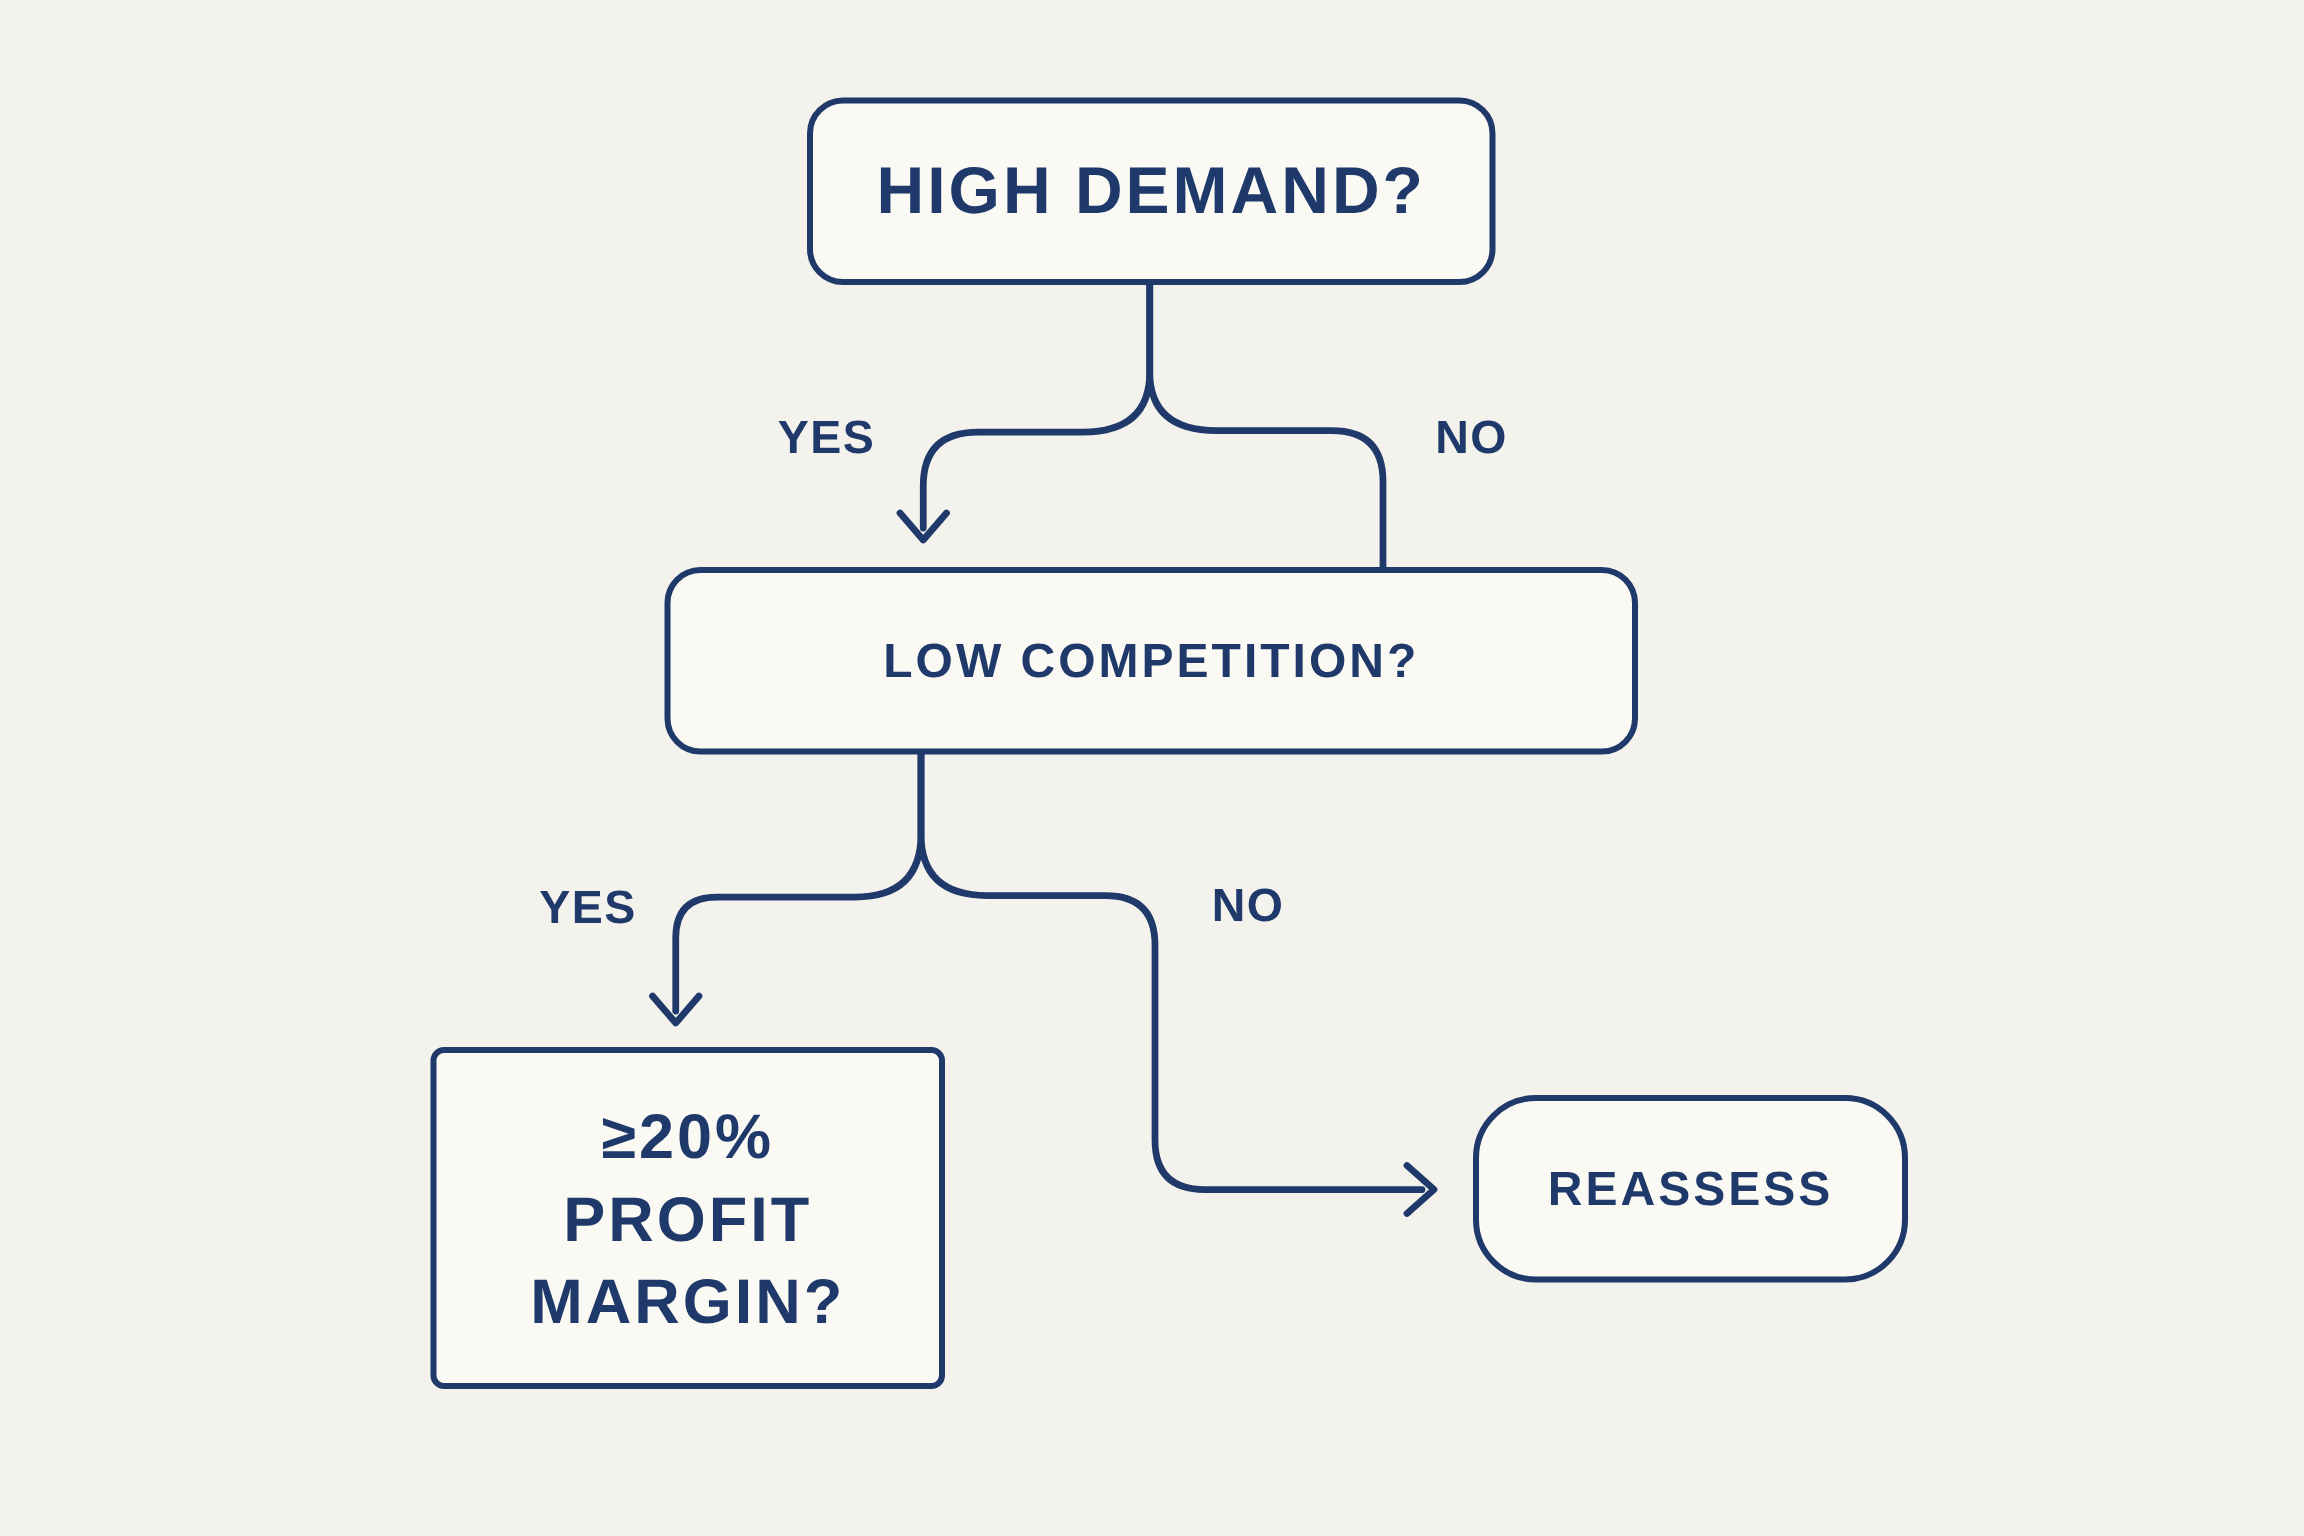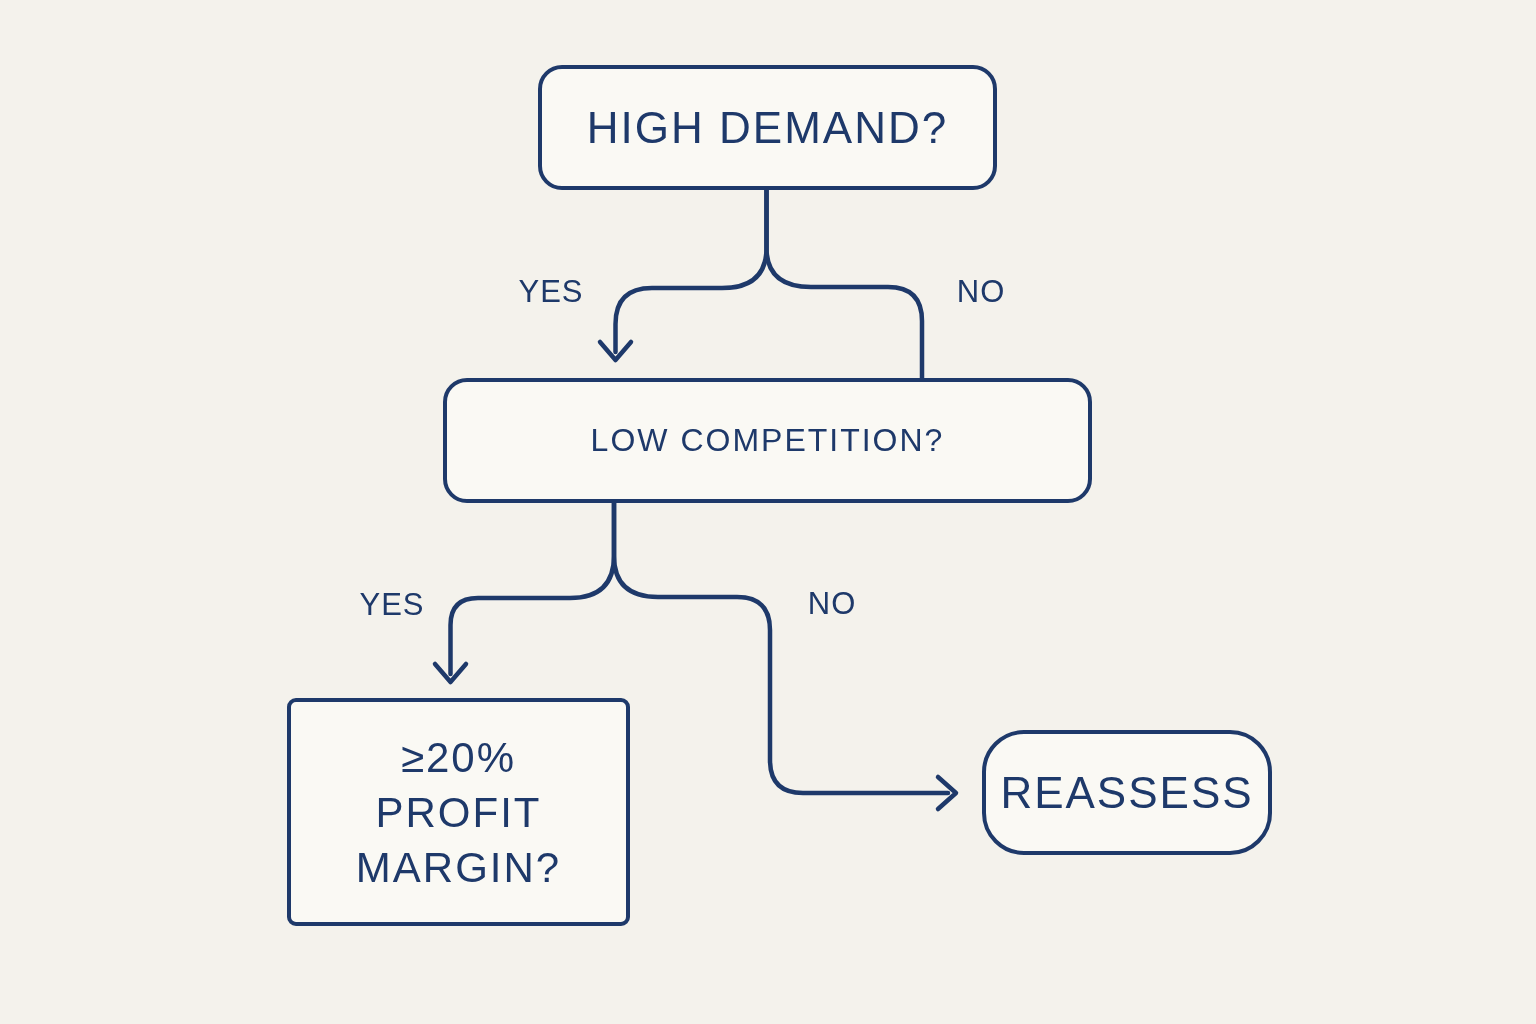--- a/index.html
+++ b/index.html
@@ -29,45 +29,45 @@
     stroke-linejoin:round;
   }
   .node{
     position:absolute;
     box-sizing:border-box;
     border:4.5px solid var(--ink);
     background:var(--node-fill);
     color:var(--ink);
     display:flex;align-items:center;justify-content:center;
     text-align:center;
-    font-weight:400;
+    font-weight:700;
     letter-spacing:2px;
   }
   .node-high-demand{
     left:538px;top:65px;width:459px;height:125px;
     border-radius:24px;font-size:44px;
   }
   .node-low-competition{
     left:443px;top:378px;width:649px;height:125px;
     border-radius:24px;font-size:32px;
   }
   .node-profit-margin{
     left:287px;top:698px;width:343px;height:228px;
     border-radius:9px;font-size:42px;line-height:55px;
     white-space:pre-line;
   }
   .node-reassess{
     left:982px;top:730px;width:290px;height:125px;
-    border-radius:42px;font-size:44px;
+    border-radius:42px;font-size:32px;
   }
   .edge-label{
     position:absolute;
     transform:translate(-50%,-50%);
     color:var(--ink);
-    font-weight:400;
+    font-weight:700;
     font-size:31px;
     letter-spacing:1px;
     white-space:nowrap;
   }
   .label-demand-yes{left:551px;top:292px;}
   .label-demand-no{left:981px;top:292px;}
   .label-competition-yes{left:392px;top:605px;}
   .label-competition-no{left:832px;top:604px;}
 </style>
 </head>

